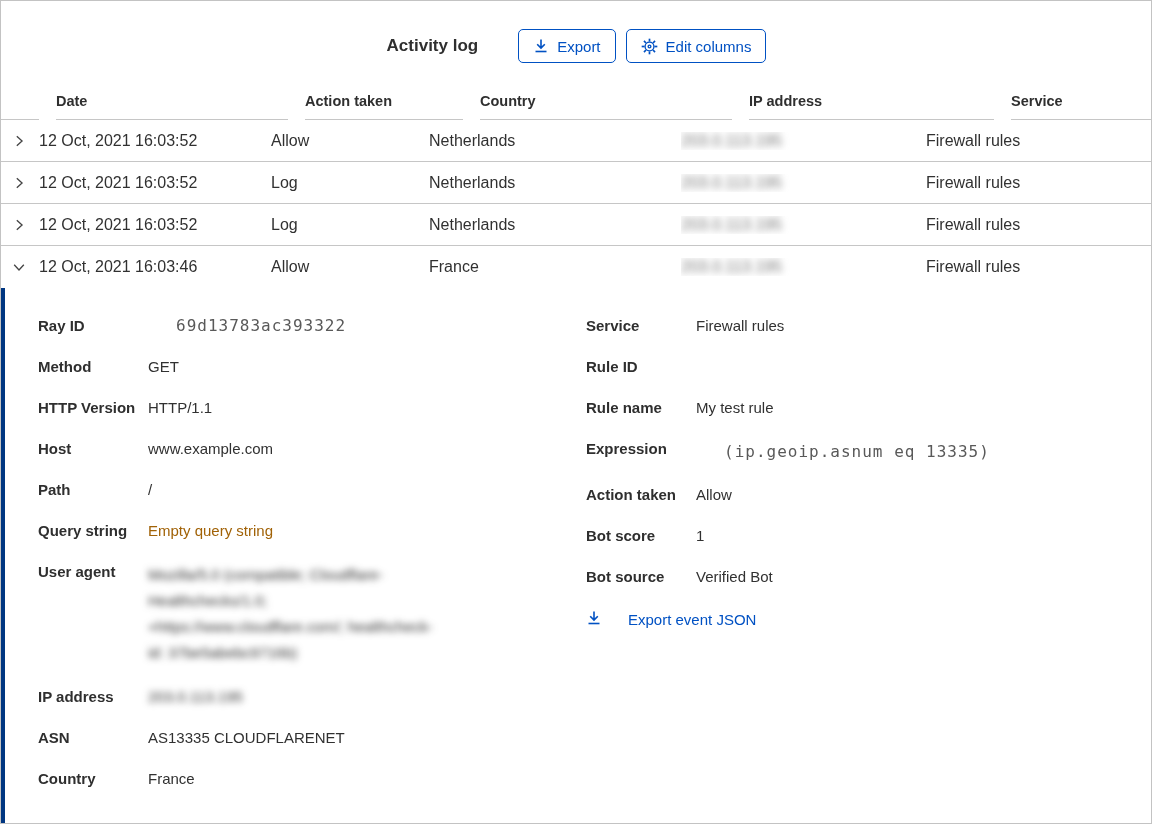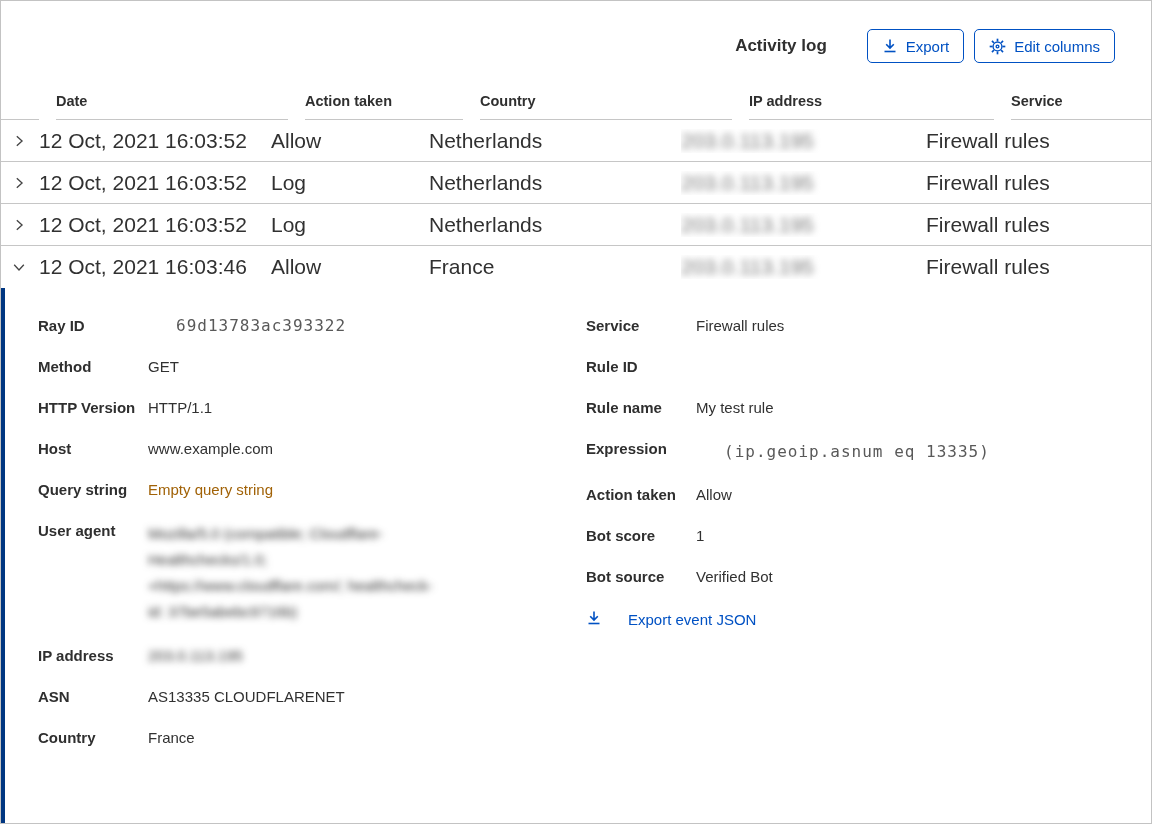--- a/index.html
+++ b/index.html
@@ -3,35 +3,35 @@
 <meta charset="utf-8">
 <style>
   * { margin:0; padding:0; box-sizing:border-box; }
   html,body { background:#e8e8e8; }
   .app {
     width:1152px; height:824px; margin:0 auto; background:#fff;
     border:1px solid #c3c3c3; overflow:hidden; display:flex; flex-direction:column;
     font-family:"Liberation Sans","DejaVu Sans",sans-serif; color:#313131;
   }
   
-  .toolbar { display:flex; justify-content:flex-end; align-items:center; padding:28px 36px 18px 37px; }
+  .toolbar { display:flex; justify-content:center; align-items:center; padding:28px 36px 18px 37px; }
   .page-title { font-size:17px; font-weight:700; color:#2f2f2f; }
   .btn-group { display:flex; gap:10px;margin-left:40px; }
   .btn {
     display:inline-flex; align-items:center; gap:8px; background:#fff;
     border:1px solid #0051c3; color:#0051c3; border-radius:5px;
     padding:6px 14px; font-size:15px; height:34px; cursor:pointer;
     font-family:inherit;
   }
   .btn svg { display:block; }
   
   .grid-cols { display:grid; grid-template-columns:38px 232px 158px 252px 245px 1fr; align-items:center; }
   .thead { padding:12px 0 0; font-size:14.5px; font-weight:700; color:#2f2f2f;gap:17px; }
   .thead .hcell { padding-bottom:10px; border-bottom:1px solid #c6c6c6; height:100%; display:flex; align-items:flex-end; }
-  .trow { height:42px; font-size:21px; border-bottom:1px solid #c6c6c6; cursor:pointer; }
+  .trow { height:42px; font-size:16px; border-bottom:1px solid #c6c6c6; cursor:pointer; }
   .trow.expanded { border-bottom:none; }
   .chev { display:flex; align-items:center; justify-content:flex-start; padding-left:11px; }
   .cell { white-space:nowrap; overflow:hidden; }
   .blur { filter:blur(3.5px); color:#777; user-select:none; }
   
   .details {
     flex:1; border-left:4px solid #003681; display:flex;
     padding:28px 36px 24px 33px; overflow:hidden;
   }
   .dcol-left { width:548px; flex-shrink:0; }
@@ -159,20 +159,24 @@
       </div>
       <div class="drow">
         <span class="dlabel">HTTP Version</span>
         <span class="dvalue">HTTP/1.1</span>
       </div>
       <div class="drow">
         <span class="dlabel">Host</span>
         <span class="dvalue">www.example.com</span>
       </div>
       <div class="drow">
+        <span class="dlabel">Path</span>
+        <span class="dvalue">/</span>
+      </div>
+      <div class="drow">
         <span class="dlabel">Query string</span>
         <span class="dvalue italic">Empty query string</span>
       </div>
       <div class="drow">
         <span class="dlabel">User agent</span>
         <span class="dvalue ua-blur blur">Mozilla/5.0 (compatible; Cloudflare-Healthchecks/1.0; +https://www.cloudflare.com/; healthcheck-id: 37be5abebc9716b)</span>
       </div>
       <div class="drow">
         <span class="dlabel">IP address</span>
         <span class="dvalue blur">203.0.113.195</span>

